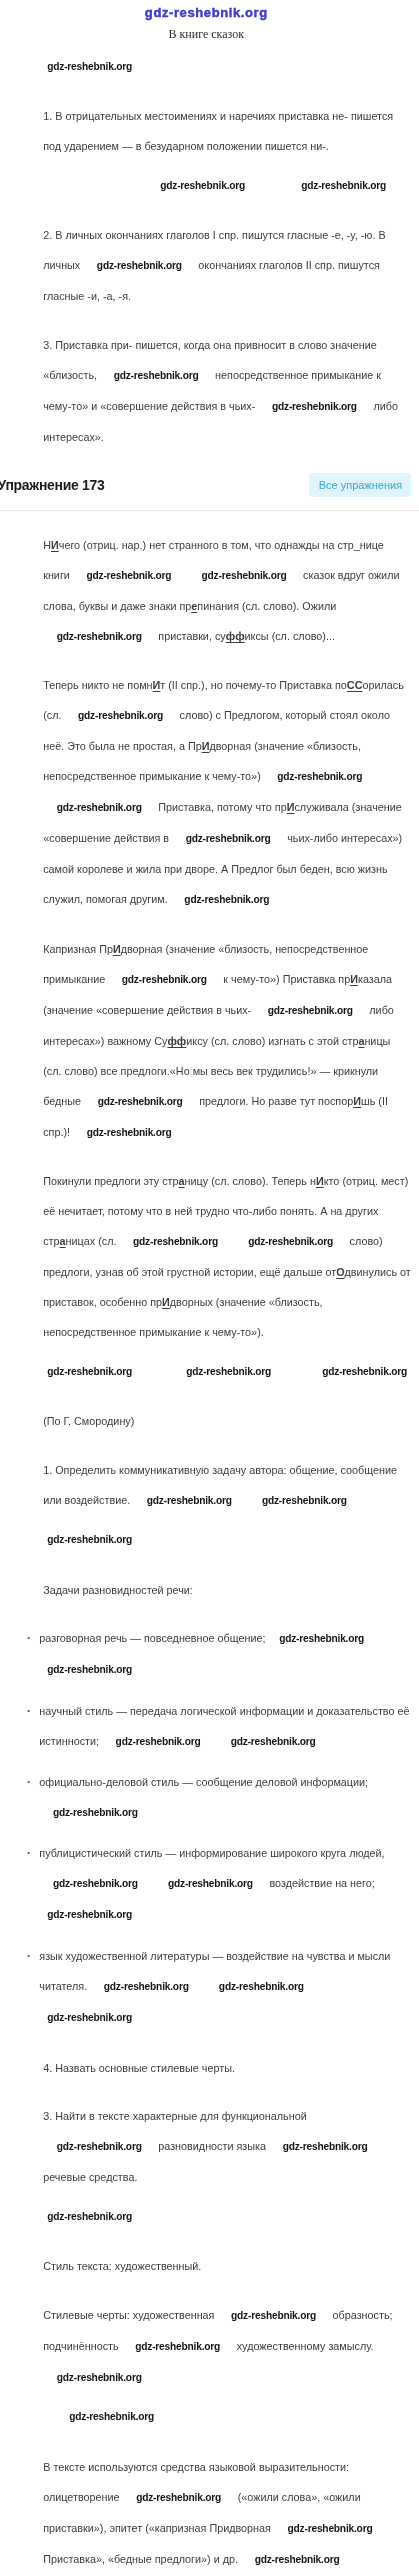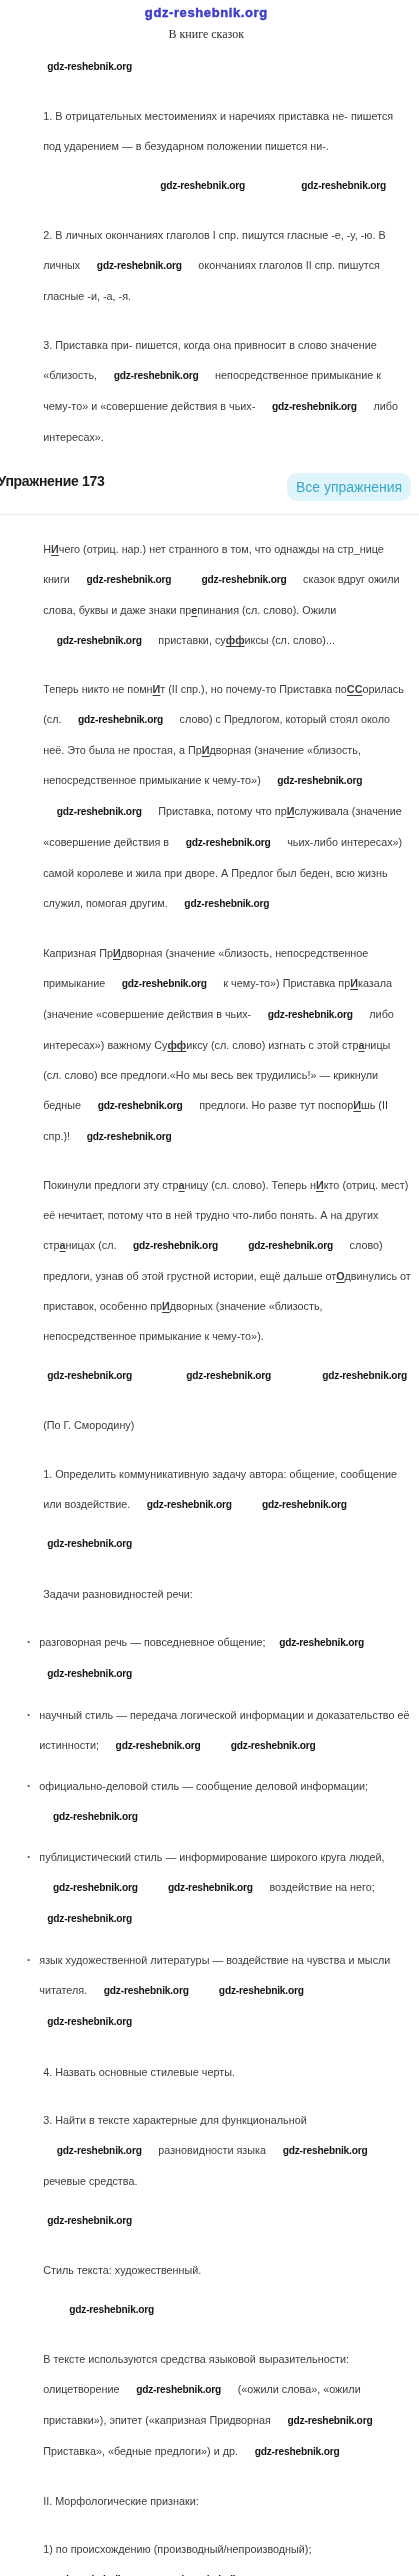--- a/index.html
+++ b/index.html
@@ -10,25 +10,25 @@
   body{font-family:"Liberation Sans",sans-serif;color:var(--text);}
   .page{width:420px;overflow:hidden;background:#fff;}
   .inner{padding:0 8.6px 0 1.2px;}
   
   .logo{display:block;text-align:center;font-size:13px;font-weight:800;letter-spacing:0.6px;
         color:var(--logo);margin:5px auto 0;text-decoration:none;
         -webkit-text-stroke:0.4px #2c2cc0;}
   h1.title{font-family:"Liberation Serif",serif;font-weight:400;color:#2d2d2d;
         font-size:12px;text-align:center;margin:7.4px 0 18.5px;}
   
-  .ex-header{display:flex;justify-content:space-between;align-items:flex-start;margin:21px 0 3.7px;gap:15px;}
+  .ex-header{display:flex;justify-content:space-between;align-items:center;margin:21px 0 3.7px;gap:15px;}
   .ex-header h2{font-size:14px;font-weight:700;color:#1c1c1c;margin:0 0 0 -3.7px;letter-spacing:-0.3px;}
   .ex-right{display:flex;align-items:center;gap:8.6px;}
-  .all-link{background:var(--btn-bg);color:var(--accent);font-size:14px;
-        padding:6.2px 9.3px;border-radius:10px;text-decoration:none;white-space:nowrap;cursor:pointer;border:none;}
+  .all-link{background:var(--btn-bg);color:var(--accent);font-size:11px;
+        padding:6.2px 9.3px;border-radius:3px;text-decoration:none;white-space:nowrap;cursor:pointer;border:none;}
   .divider{height:1.9px;background:#ebebeb;border:none;margin:12.3px -8.6px 2.5px -1.2px;}
   
   .para{font-size:10.8px;line-height:30px;margin:18.5px 0;padding-left:42px;}
   .bullet{display:flex;gap:9.3px;padding-left:26px;font-size:10.8px;line-height:30px;margin:10px 0;}
   .bullet .marker{color:#5a5a5a;font-size:8px;line-height:30px;}
   .u{font-weight:700;text-decoration:underline;text-underline-offset:1.9px;}
   .wm{font-weight:600;color:var(--wm);font-size:10.2px;letter-spacing:-0.2px;white-space:nowrap;}
   .wm.inline{margin:0 13.6px;}
   .wmline{position:relative;height:22px;margin:2.5px 0;}
   .wmline .wm{position:absolute;top:0;}
@@ -107,20 +107,21 @@
         </div>
         <div class="wmline">
           <span class="wm" style="left: 46px;">gdz-reshebnik.org</span>
         </div>
         <p class="para">4. Назвать основные стилевые черты.</p>
         <p class="para">3. Найти в тексте характерные для функциональной <span class="wm inline">gdz-reshebnik.org</span> разновидности языка <span class="wm inline">gdz-reshebnik.org</span> речевые средства.</p>
         <div class="wmline">
           <span class="wm" style="left: 46px;">gdz-reshebnik.org</span>
         </div>
         <p class="para">Стиль текста: художественный.</p>
+        <p class="para">Стилевые черты: художественная <span class="wm inline">gdz-reshebnik.org</span> образность; подчинённость <span class="wm inline">gdz-reshebnik.org</span> художественному замыслу. <span class="wm inline">gdz-reshebnik.org</span></p>
         <div class="wmline">
           <span class="wm" style="left: 68px;">gdz-reshebnik.org</span>
         </div>
         <p class="para">В тексте используются средства языковой выразительности: олицетворение <span class="wm inline">gdz-reshebnik.org</span> («ожили слова», «ожили приставки»), эпитет («капризная Придворная <span class="wm inline">gdz-reshebnik.org</span> Приставка», «бедные предлоги») и др. <span class="wm inline">gdz-reshebnik.org</span></p>
         <p class="para">II. Морфологические признаки:</p>
         <p class="para">1) по происхождению (производный/непроизводный); <span class="wm inline">gdz-reshebnik.org</span> <span class="wm inline">gdz-reshebnik.org</span></p>
       </section>
 
   </div>
 

